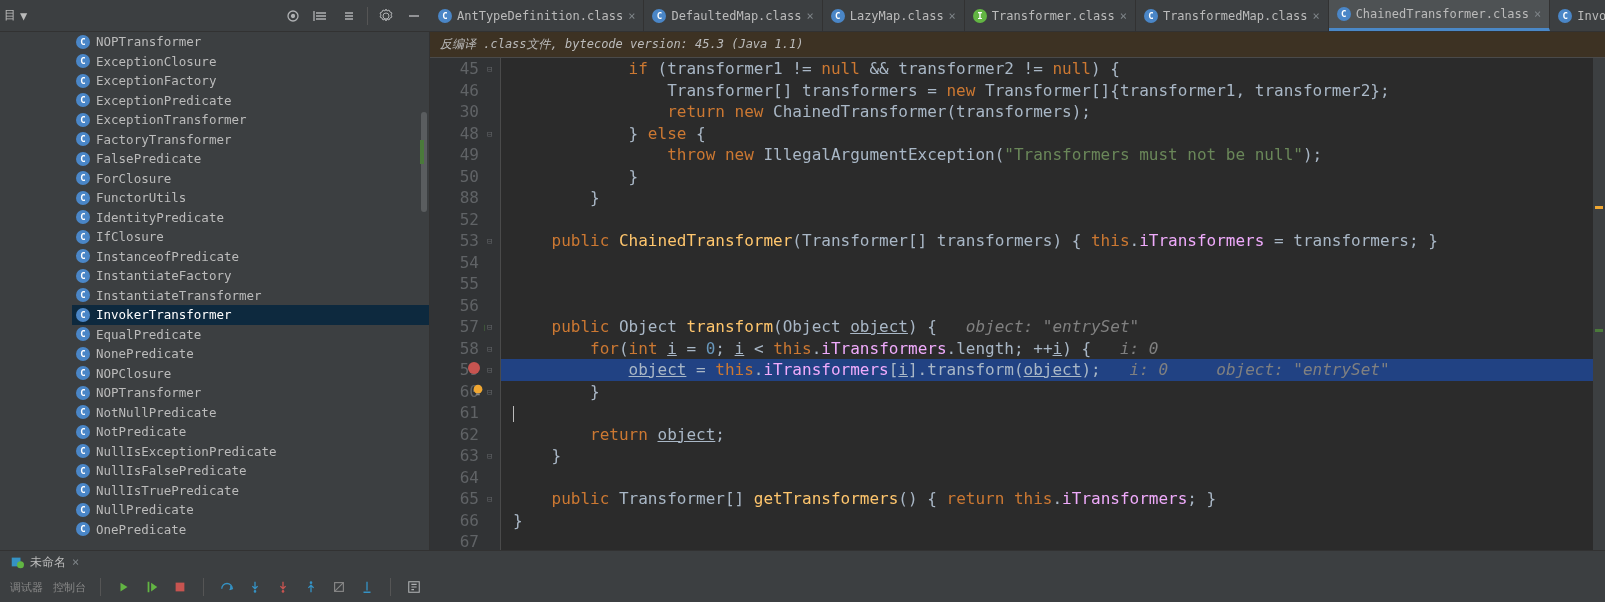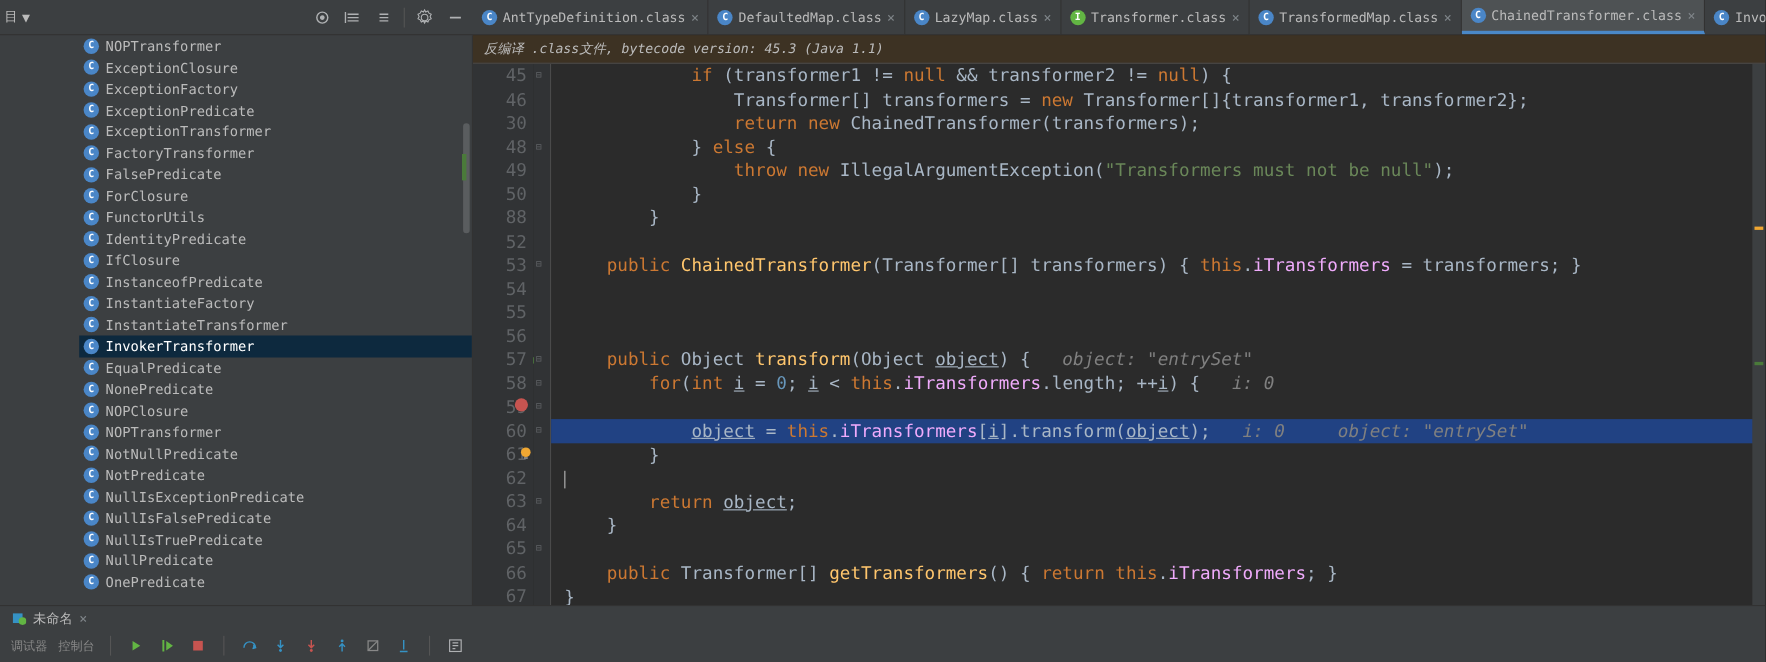--- a/index.html
+++ b/index.html
@@ -31,21 +31,21 @@
 
 .editor { position:absolute; top:32px; left:430px; right:0; bottom:52px; background:#2b2b2b; display:flex; flex-direction:column; }
 .banner { background:#3d3223; color:#bbbbbb; font-size:12px; padding:4px 10px; border-bottom:1px solid #4a4a4a;font-style:italic; }
 .code-area { flex:1; display:flex; overflow:hidden; position:relative; }
 .gutter { width:55px; background:#313335; text-align:right; color:#606366; padding:0 6px 0 0; line-height:21.5px; font-size:16px; position:relative; }
 .gutter .ln { height:21.5px; }
 .fold-col { width:16px; background:#313335; border-right:1px solid #4a4a4a; position:relative; }
 .fold-mark { position:absolute; width:10px; height:10px; left:2px; color:#606366; font-size:9px; }
 .code { flex:1; line-height:21.5px; font-size:16px; font-family:Consolas,monospace; white-space:pre; position:relative; }
 .code-line { height:21.5px; padding-left:12px; }
-.hl-line { background:#214283;margin-top:22px; }
+.hl-line { background:#214283; }
 .kw { color:#cc7832; }
 .str { color:#6a8759; }
 .num { color:#6897bb; }
 .fn { color:#ffc66d; }
 .fld { color:#f0abfc; }
 .cmt { color:#808080; font-style:italic; }
 .und { text-decoration:underline; }
 .caret { display:inline-block; width:1px; height:16px; background:#bbbbbb; vertical-align:middle; }
 .bulb { position:absolute; left:-30px; width:14px; height:14px; }
 .bp { position:absolute; width:12px; height:12px; border-radius:50%; background:#c75450; }

